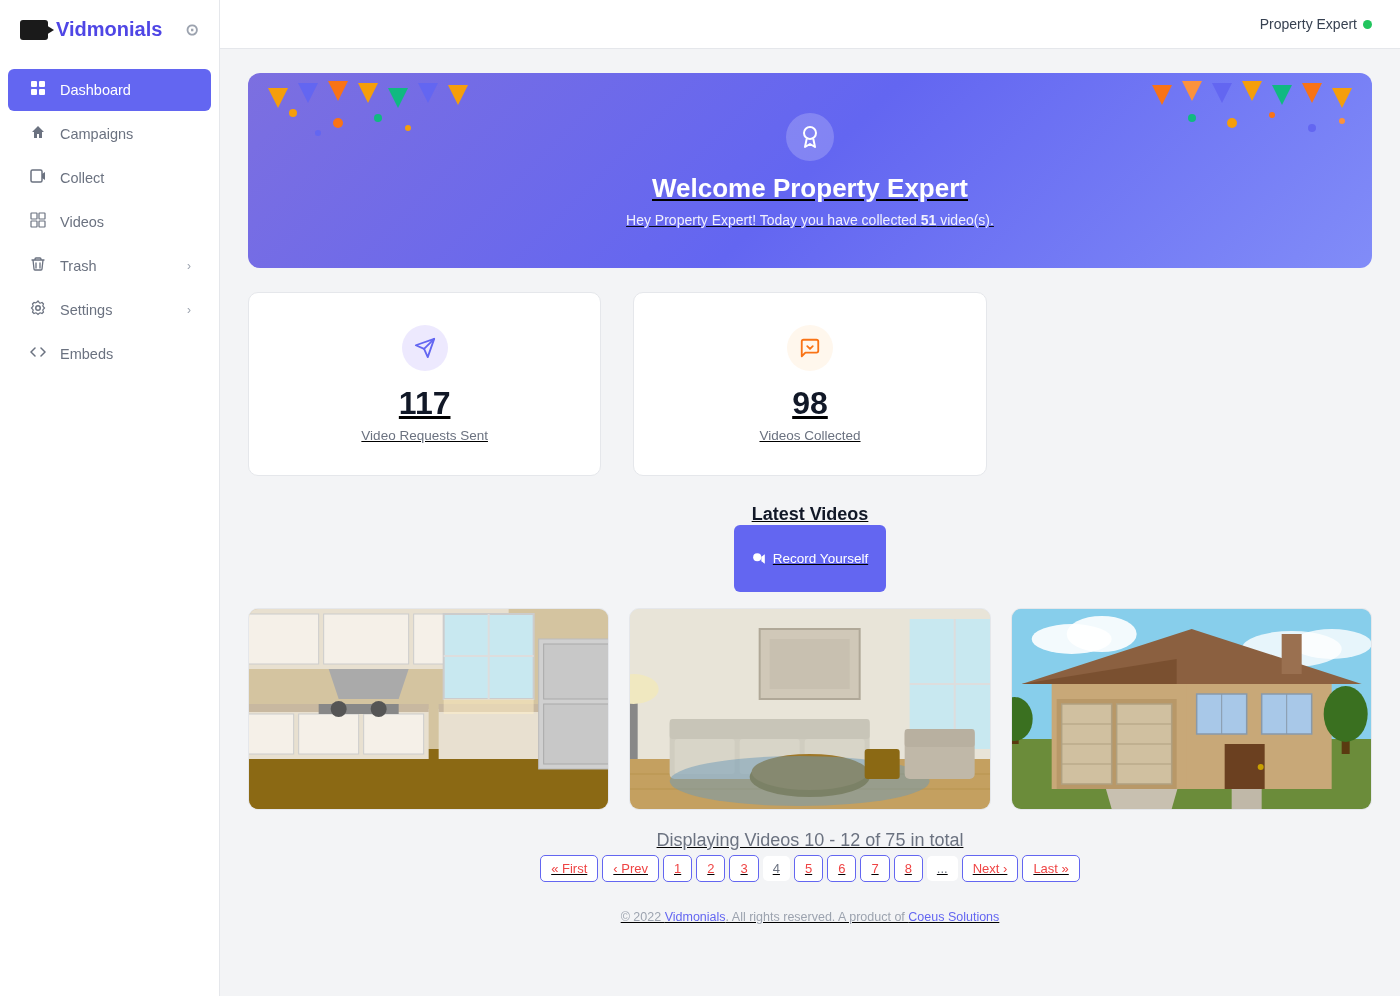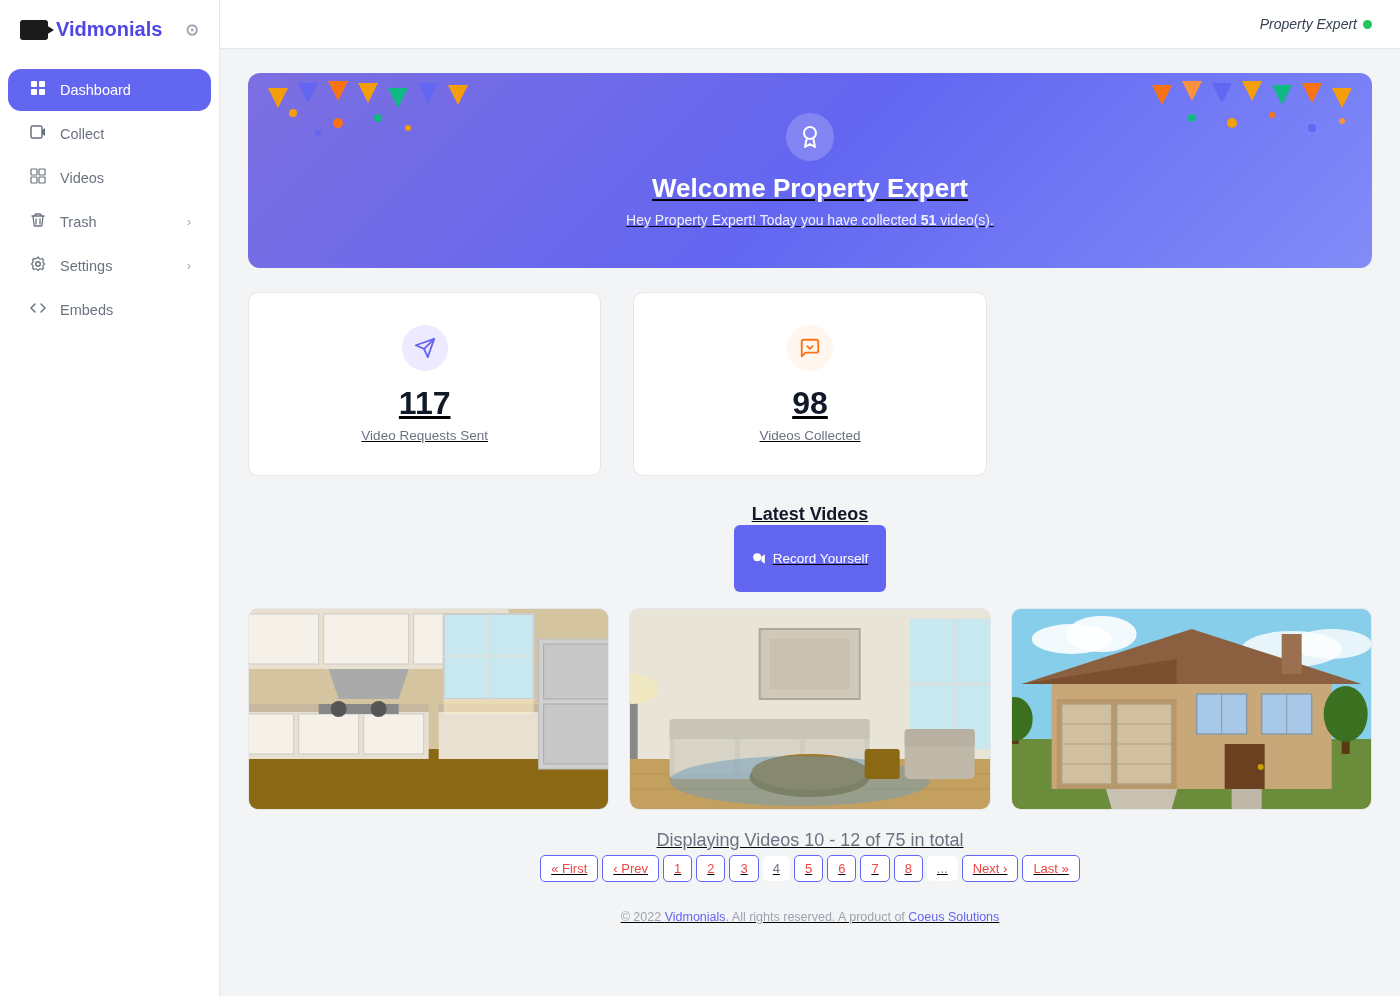--- a/index.html
+++ b/index.html
@@ -50,21 +50,21 @@
     }
     .sidebar-nav { flex: 1; padding: 8px 0; }
     .nav-item {
       display: flex;
       align-items: center;
       gap: 12px;
       padding: 11px 20px;
       cursor: pointer;
       color: #6b7280;
       font-size: 14.5px;
-      border-radius: 13px;
+      border-radius: 6px;
       margin: 2px 8px;
       transition: background 0.15s;
       position: relative;
     }
     .nav-item.active { background: #6366f1; color: #fff; }
     .nav-item .nav-icon { font-size: 16px; width: 20px; text-align: center; }
     .nav-item .nav-arrow { margin-left: auto; font-size: 12px; color: #9ca3af; }
 
     
     .main {
@@ -74,21 +74,20 @@
     }
 
     
     .topbar {
       background: #fff;
       padding: 16px 28px;
       display: flex;
       justify-content: flex-end;
       align-items: center;
       border-bottom: 1px solid #e5e7eb;
-      font-style: italic;
     }
     .topbar-user {
       display: flex;
       align-items: center;
       gap: 6px;
       font-size: 14px;
       color: #374151;
     }
     .topbar-user .online-dot {
       width: 9px;
@@ -259,20 +258,28 @@
     <div class="nav-item active">
       <span class="nav-icon">
         <svg width="16" height="16" viewBox="0 0 16 16" fill="currentColor">
             <rect x="1" y="1" width="6" height="6" rx="1"></rect>
             <rect x="9" y="1" width="6" height="6" rx="1"></rect>
             <rect x="1" y="9" width="6" height="6" rx="1"></rect>
             <rect x="9" y="9" width="6" height="6" rx="1"></rect>
           </svg>
       </span>
       <span>Dashboard</span>
+    </div>
+    <div class="nav-item">
+      <span class="nav-icon">
+        <svg width="16" height="16" viewBox="0 0 16 16" fill="currentColor">
+            <path d="M2 8 L8 2 L14 8 L12 8 L12 14 L9 14 L9 10 L7 10 L7 14 L4 14 L4 8 Z"></path>
+          </svg>
+      </span>
+      <span>Campaigns</span>
     </div>
     <div class="nav-item">
       <span class="nav-icon">
         <svg width="16" height="16" viewBox="0 0 16 16" fill="currentColor">
             <rect x="1" y="2" width="11" height="12" rx="1.5" fill="none" stroke="currentColor" stroke-width="1.5"></rect>
             <path d="M12 6 L15 4 L15 12 L12 10 Z"></path>
           </svg>
       </span>
       <span>Collect</span>
     </div>

